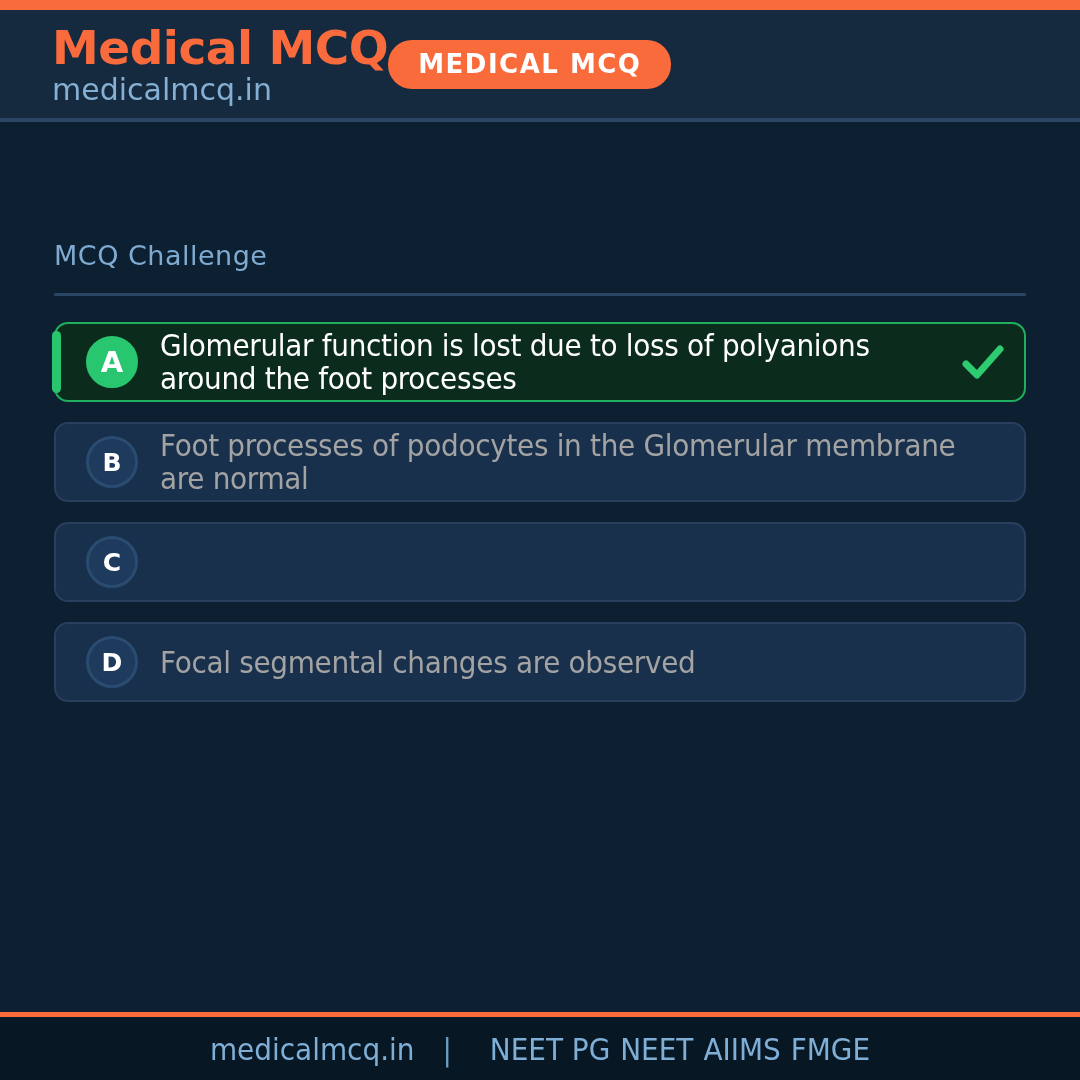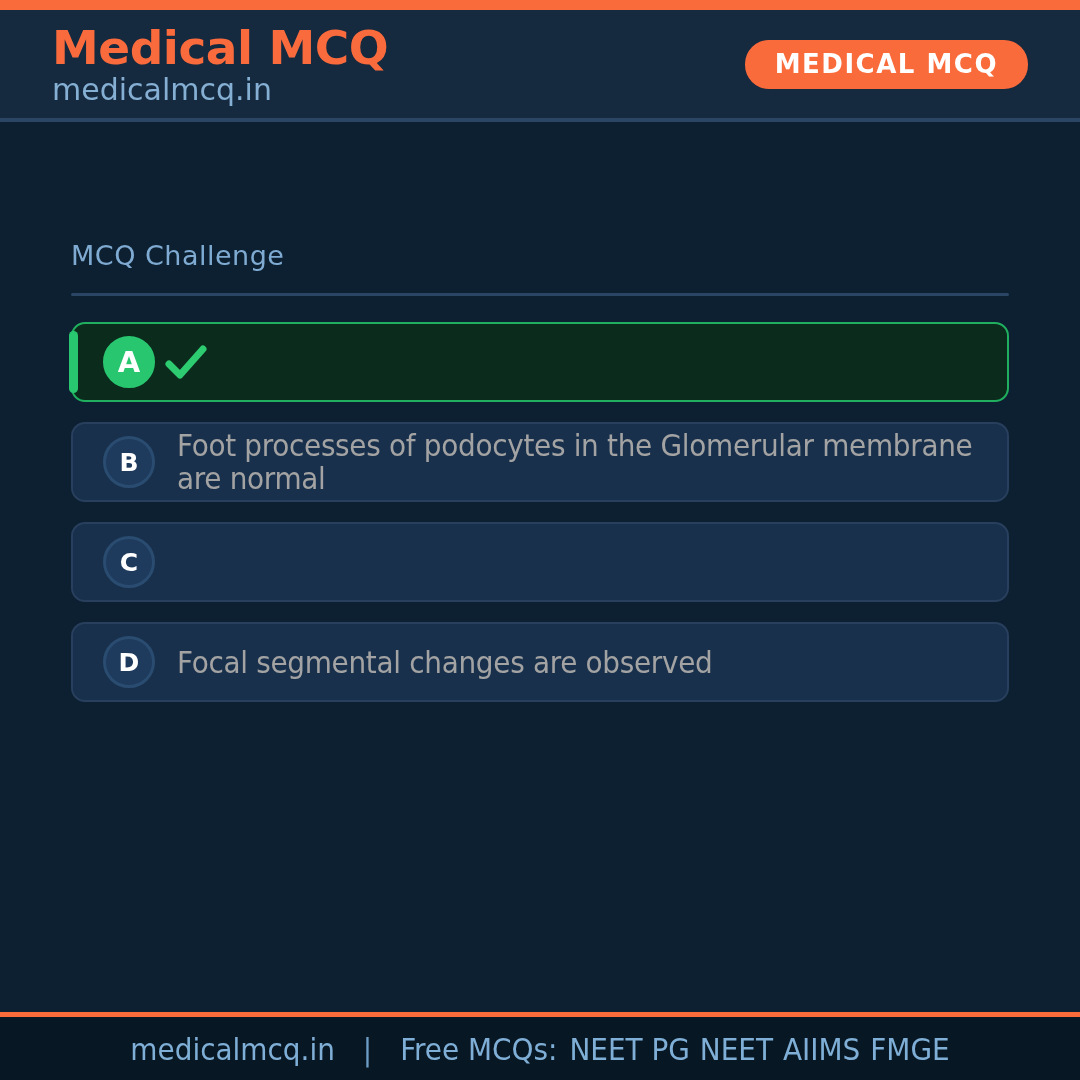--- a/index.html
+++ b/index.html
@@ -13,21 +13,20 @@
   
   .top-strip { height: 10px; background: #fa6b3c; }
 
   
   .header {
     height: 112px;
     background: #15293f;
     border-bottom: 4px solid #2a4664;
     display: flex;
     align-items: center;
-    justify-content: space-between;
     padding: 0 52px;
   }
   .brand-title {
     color: #f96b3c;
     font-size: 47px;
     font-weight: bold;
     letter-spacing: -0.5px;
     line-height: 1.0;
   }
   .brand-subtitle {
@@ -41,21 +40,21 @@
     color: #ffffff;
     font-size: 26px;
     font-weight: bold;
     letter-spacing: 1.5px;
     padding: 9px 30px 10px 30px;
     border-radius: 24px;
     white-space: nowrap;
   }
 
   
-  .main { padding: 0 71px; }
+  .main { padding: 0 54px; }
   .eyebrow {
     margin-top: 118px;
     font-size: 27px;
     color: #7fabd2;
     letter-spacing: 0.5px;
   }
   .question {
     margin-top: 7px;
     max-width: 945px;
     color: #ffffff;
@@ -168,20 +167,21 @@
   <div class="brand-badge">MEDICAL MCQ</div>
 </div>
 
 <div class="main">
   <div class="eyebrow">MCQ Challenge</div>
   <div class="divider"></div>
 
   <div class="options">
     <div class="option correct">
       <div class="option-badge">A</div>
+      <div class="option-text">Glomerular function is lost due to loss of polyanions around the foot processes</div>
       <svg class="check-icon" width="42" height="36" viewBox="0 0 42 36">
         <polyline points="4,20 15,31 38,5" fill="none" stroke="#2ecc71" stroke-width="7" stroke-linecap="round" stroke-linejoin="round"></polyline>
       </svg>
     </div>
 
     <div class="option">
       <div class="option-badge">B</div>
       <div class="option-text">Foot processes of podocytes in the Glomerular membrane are normal</div>
 
     </div>
@@ -197,19 +197,18 @@
 
     </div>
   </div>
 </div>
 
 <div class="footer">
   <div class="footer-line"></div>
   <div class="footer-bar">
     <span>medicalmcq.in</span>
     <span class="sep">|</span>
-    <span class="tagline-label">Free MCQs:</span>
     <span class="exam">NEET PG</span>
     <span class="exam">NEET</span>
     <span class="exam">AIIMS</span>
     <span class="exam">FMGE</span>
   </div>
 </div>
 
 </body></html>

